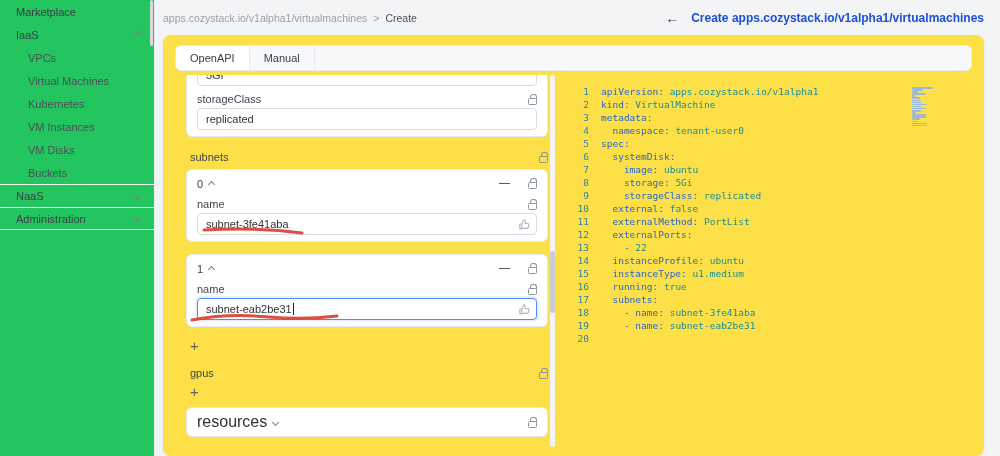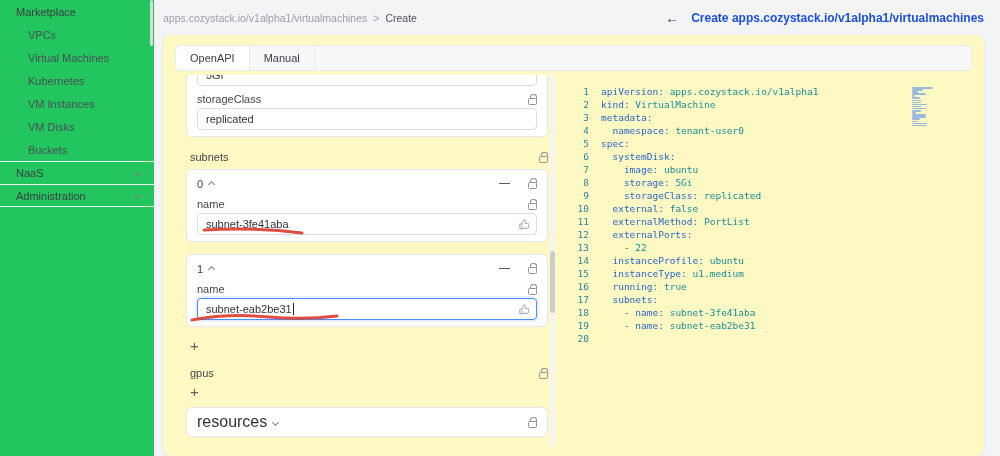--- a/index.html
+++ b/index.html
@@ -26,21 +26,21 @@
   
   .main{flex:1;display:flex;flex-direction:column;min-width:0}
   .topbar{height:35px;display:flex;align-items:center;justify-content:space-between;padding:0 16px 0 8px;flex-shrink:0}
   .breadcrumb{font-size:10.5px;color:#9aa0a6;display:flex;gap:6px;align-items:center}
   .bc-path{cursor:pointer}
   .bc-cur{color:#4b5056}
   .page-head{display:flex;align-items:center;gap:12px}
   .back{font-size:14px;color:#2f3338;cursor:pointer;line-height:1}
   .ptitle{font-size:12px;font-weight:700;color:#1d4ed8}
 
-  .card{flex:1;margin:0 16px 0 8px;background:#fef9c3;border-radius:8px;
+  .card{flex:1;margin:0 16px 0 8px;background:#fde047;border-radius:8px;
         box-shadow:0 1px 3px rgba(15,23,42,.08);display:flex;flex-direction:column;min-height:0;overflow:hidden}
   .tabstrip{margin:10px 12px 0;border:1px solid #e9ebef;background:#f7f8fa;border-radius:6px;
             display:flex;height:26px;align-items:stretch;flex-shrink:0}
   .tab{padding:0 14px;font-size:11px;color:#3c4043;display:flex;align-items:center;
        border-right:1px solid #e9ebef;cursor:pointer}
   .tab.active{background:#fff;border-radius:5px 0 0 5px}
 
   .content{flex:1;display:flex;min-height:0;padding:4px 12px 9px}
 
   
@@ -94,20 +94,24 @@
 </style>
 </head>
 <body>
 
 <div class="layout">
 
   <aside class="sidebar">
     <div id="sidebar-items">
         <div class="sb-item item">
           <span class="sb-label">Marketplace</span>
+        </div>
+        <div class="sb-item group expanded">
+          <span class="sb-label">IaaS</span>
+          <span class="chev up"></span>
         </div>
         <div class="sb-item child">
           <span class="sb-label">VPCs</span>
         </div>
         <div class="sb-item child">
           <span class="sb-label">Virtual Machines</span>
         </div>
         <div class="sb-item child">
           <span class="sb-label">Kubernetes</span>
         </div>

